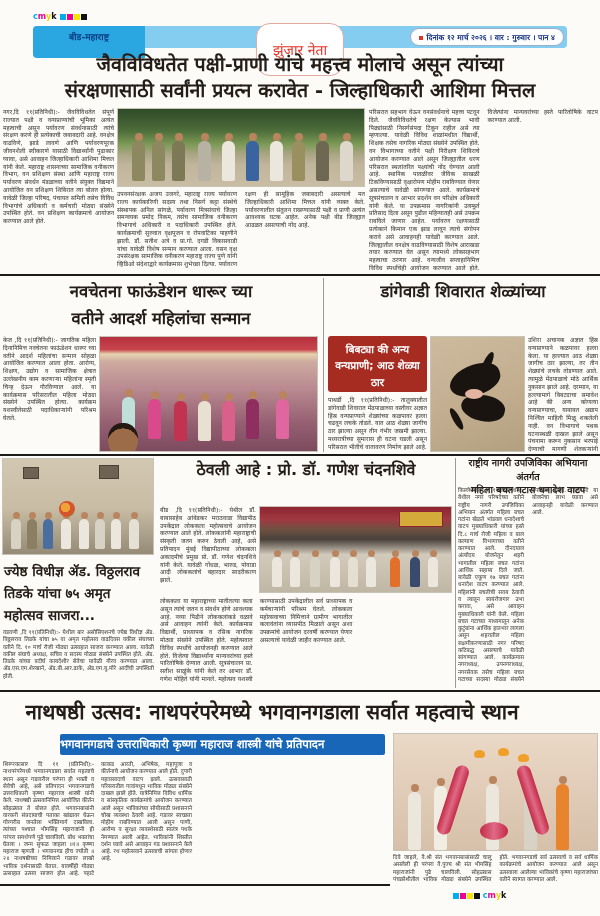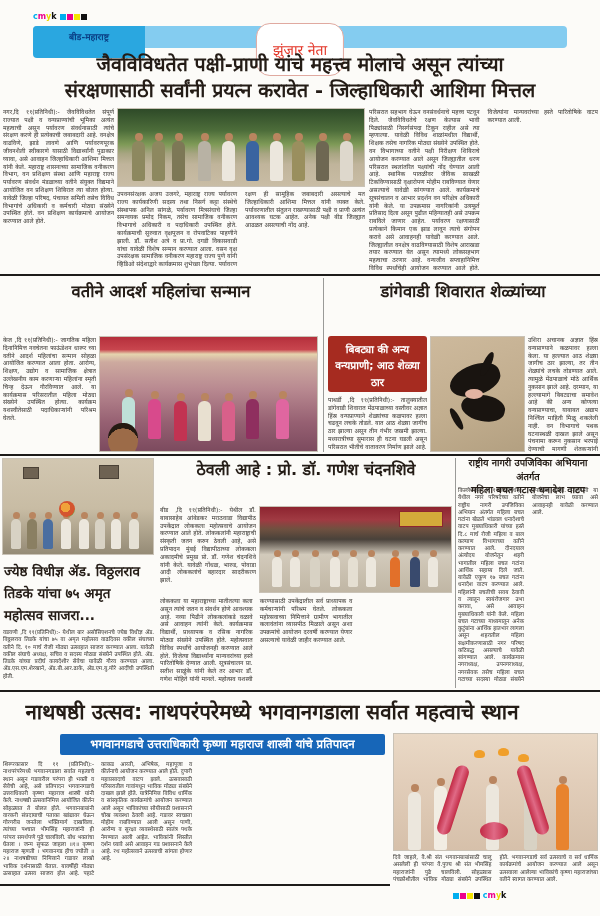--- a/index.html
+++ b/index.html
@@ -37,21 +37,21 @@
   .cols2 { column-count:2; column-gap:8px; }
   .cols3 { column-count:3; column-gap:7px; }
   .cols4 { column-count:4; column-gap:7px; }
 
   .hline { background:#1d1b1a; }
   .vline { background:#9a9a98; }
 
   
   .alert-box { background:#a62b20; color:#fff; font-weight:bold; font-size:10.5px; line-height:1.55;
                text-align:center; border-radius:3px; padding:5px 4px; }
-  .sub-bar { background:#1766b8; color:#fff; font-weight:bold; font-size:11.5px; text-align:center; line-height:21px;
+  .sub-bar { background:#1766b8; color:#fff; font-weight:bold; font-size:11.5px; line-height:21px;
              border-radius:2px; }
 
   
   .photo { overflow:hidden; border:1px solid #c9c2b6; }
   .fig { position:absolute; bottom:5px; width:13px; height:40px; border-radius:6px 6px 2px 2px; }
   .fig::before { content:""; position:absolute; top:-8px; left:2.5px; width:8px; height:8px; border-radius:50%; background:#b9855f; }
   .fig.small { width:10px; height:30px; }
   .fig.small::before { width:7px; height:7px; left:1.5px; top:-7px; }
 
   .ph-officials { background:linear-gradient(180deg,#2e4a28 0%,#4d6d3a 28%,#7e9a57 46%,#a8a582 58%,#c0b49b 72%,#c9bda5 100%); }
@@ -75,20 +75,21 @@
 <body>
 
 <div class="abs cmyk-mark" style="left:33px; top:13px;">
   <span class="c-c">c</span><span class="c-m">m</span><span class="c-y">y</span><span class="c-k">k</span>
   <span class="sw s-c"></span><span class="sw s-m"></span><span class="sw s-y"></span><span class="sw s-k"></span>
 </div>
 
 <div class="abs masthead-bar">
   <div class="abs edition-box">बीड-महाराष्ट्र</div>
   <div class="abs masthead-pill">झुंजार नेता</div>
+  <div class="abs date-pill"><span class="sq"></span><span>दिनांक १२ मार्च २०२६ । वार : गुरुवार । पान ४</span></div>
 </div>
 
 <div class="abs hl hl-lead" style="left:0; top:52px; width:600px;">
   <div>जैवविविधतेत पक्षी-प्राणी यांचे महत्त्व मोलाचे असून त्यांच्या</div>
   <div>संरक्षणासाठी सर्वांनी प्रयत्न करावेत - जिल्हाधिकारी आशिमा मित्तल</div>
 </div>
 
 <div class="abs bt" style="left:3px; top:108px; width:111px; height:164px;">नगर,दि ११(प्रतिनिधी):- जैवविविधतेत संपूर्ण राज्यात पक्षी व वन्यप्राण्यांची भूमिका अत्यंत महत्वाची असून पर्यावरण संवर्धनासाठी त्यांचे संरक्षण करणे ही प्रत्येकाची जबाबदारी आहे. वनक्षेत्र वाढविणे, झाडे लावणे आणि पर्यावरणपूरक जीवनशैली स्वीकारणे यासाठी विद्यार्थ्यांनी पुढाकार घ्यावा, असे आवाहन जिल्हाधिकारी आशिमा मित्तल यांनी केले. महाराष्ट्र शासनाच्या सामाजिक वनीकरण विभाग, वन प्रशिक्षण संस्था आणि महाराष्ट्र राज्य पर्यावरण संवर्धन मंडळाच्या वतीने संयुक्त विद्यमाने आयोजित वन प्रशिक्षण शिबिरात त्या बोलत होत्या. यावेळी जिल्हा परिषद, पंचायत समिती तसेच विविध विभागांचे अधिकारी व कर्मचारी मोठ्या संख्येने उपस्थित होते. वन प्रशिक्षण कार्यक्रमाचे आयोजन करण्यात आले होते.</div>
 
 <div class="abs photo ph-officials" style="left:117px; top:108px; width:248px; height:79px;">
@@ -106,20 +107,21 @@
 
 <div class="abs bt cols2" style="left:117px; top:190px; width:248px; height:82px;">
   <span>उपवनसंरक्षक अजय उजगरे, महाराष्ट्र राज्य पर्यावरण राज्य कार्यकारिणी सदस्य तथा निसर्ग कट्टा संस्थेचे संस्थापक अनिल सांगळे, पर्यावरण मित्रसंघाचे जिल्हा समन्वयक प्रमोद निकम, तसेच सामाजिक वनीकरण विभागाचे अधिकारी व पदाधिकारी उपस्थित होते. कार्यक्रमाची सुरुवात वृक्षपूजन व रोपवाटिका पाहणीने झाली. डॉ. सतीश अत्रे व प्रा.गो. दगडी विकासवाडी यांचा यावेळी विशेष सन्मान करण्यात आला.</span> <span>वसन वृक्ष उपसंरक्षक सामाजिक वनीकरण महाराष्ट्र राज्य पुणे यांनी व्हिडिओ संदेशाद्वारे कार्यक्रमास शुभेच्छा दिल्या. पर्यावरण रक्षण ही सामूहिक जबाबदारी असल्याचे मत जिल्हाधिकारी आशिमा मित्तल यांनी व्यक्त केले. पर्यावरणातील संतुलन राखण्यासाठी पक्षी व प्राणी अत्यंत आवश्यक घटक आहेत. अनेक पक्षी बीड जिल्ह्यात आढळत असल्याची नोंद आहे.</span>
 </div>
 
 <div class="abs bt cols2" style="left:369px; top:108px; width:229px; height:164px;">परिसरात सहभाग घेऊन वनसंवर्धनाचे महत्त्व पटवून दिले. जैवविविधतेचे रक्षण केल्यास भावी पिढ्यांसाठी निसर्गसंपदा टिकून राहील असे त्या म्हणाल्या. यावेळी विविध शाळांमधील विद्यार्थी, शिक्षक तसेच नागरिक मोठ्या संख्येने उपस्थित होते. वन विभागाच्या वतीने पक्षी निरीक्षण शिबिराचे आयोजन करण्यात आले असून जिल्ह्यातील धरण परिसरात स्थलांतरित पक्ष्यांची नोंद घेण्यात आली आहे. स्थानिक पातळीवर जैविक साखळी टिकविण्यासाठी वृक्षारोपण मोहीम राबविण्यात येणार असल्याचे यावेळी सांगण्यात आले. कार्यक्रमाचे सूत्रसंचालन व आभार प्रदर्शन वन परिक्षेत्र अधिकारी यांनी केले. या उपक्रमास नागरिकांनी उत्स्फूर्त प्रतिसाद दिला असून पुढील महिन्यातही असे उपक्रम राबविले जाणार आहेत. पर्यावरण रक्षणासाठी प्रत्येकाने किमान एक झाड लावून त्याचे संगोपन करावे असे आवाहनही यावेळी करण्यात आले. जिल्ह्यातील वनक्षेत्र वाढविण्यासाठी विशेष आराखडा तयार करण्यात येत असून त्यामध्ये लोकसहभाग महत्वाचा ठरणार आहे. वन्यजीव सप्ताहानिमित्त विविध स्पर्धांचेही आयोजन करण्यात आले होते. विजेत्यांना मान्यवरांच्या हस्ते पारितोषिके वाटप करण्यात आली.</div>
 
 <div class="abs hline" style="left:0; top:274px; width:600px; height:1.5px;"></div>
 
 <div class="abs hl hl-mid" style="left:2px; top:278px; width:318px;">
+  <div>नवचेतना फाऊंडेशन धारूर च्या</div>
   <div>वतीने आदर्श महिलांचा सन्मान</div>
 </div>
 <div class="abs bt" style="left:3px; top:336px; width:93px; height:116px;">केज ,दि ११(प्रतिनिधी):- जागतिक महिला दिनानिमित्त नवचेतना फाऊंडेशन धारूर च्या वतीने आदर्श महिलांचा सन्मान सोहळा आयोजित करण्यात आला होता. आरोग्य, शिक्षण, उद्योग व सामाजिक क्षेत्रात उल्लेखनीय काम करणाऱ्या महिलांना स्मृती चिन्ह देऊन गौरविण्यात आले. या कार्यक्रमास परिसरातील महिला मोठ्या संख्येने उपस्थित होत्या. कार्यक्रम यशस्वीतेसाठी पदाधिकाऱ्यांनी परिश्रम घेतले.</div>
 <div class="abs photo ph-women" style="left:99px; top:336px; width:219px; height:116px;">
   <div class="fig" style="left:22px;  bottom:14px; background:#bfe0d8;"></div>
   <div class="fig" style="left:48px;  bottom:12px; background:#d84a8c;"></div>
   <div class="fig" style="left:74px;  bottom:10px; background:#c23352;"></div>
   <div class="fig" style="left:98px;  bottom:10px; background:#e8e0d0;"></div>
   <div class="fig" style="left:122px; bottom:10px; background:#d8608a;"></div>
   <div class="fig" style="left:146px; bottom:12px; background:#8f2f5f;"></div>

